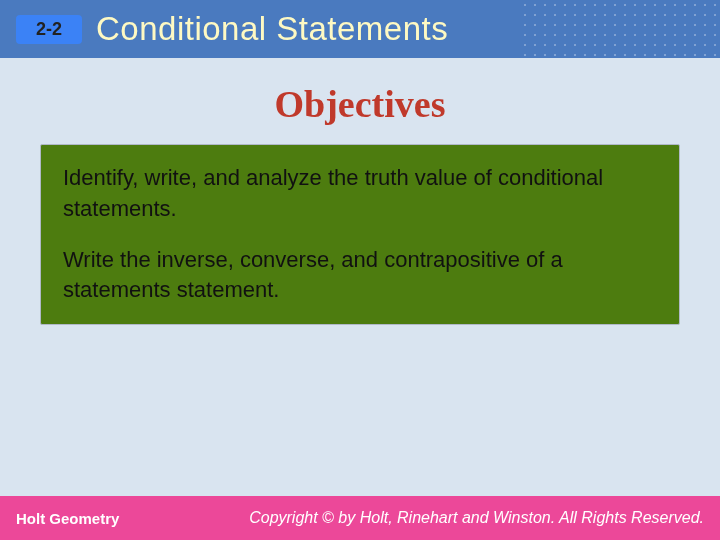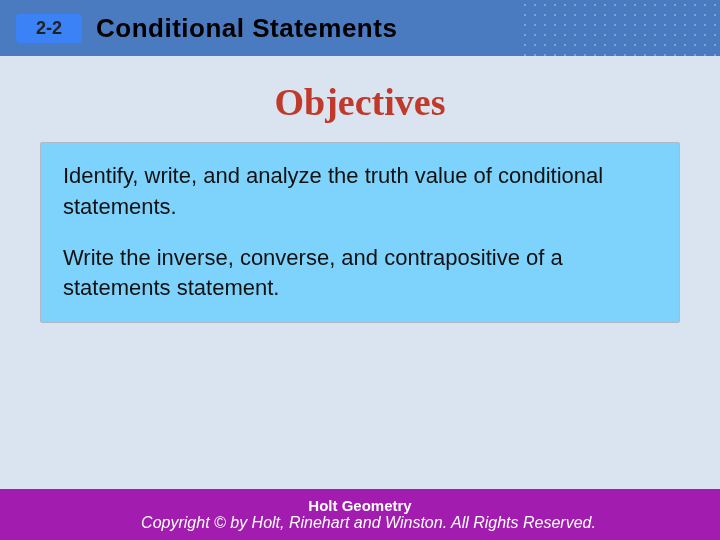--- a/index.html
+++ b/index.html
@@ -32,23 +32,23 @@
       color: #222;
       font-weight: bold;
       font-size: 18px;
       padding: 4px 20px;
       border-radius: 4px;
       margin-right: 14px;
       white-space: nowrap;
     }
 
     .header-title {
-      color: #000000;
-      font-size: 26px;
-      font-weight: bold;
+      color: #fef9c3;
+      font-size: 33px;
+      font-weight: normal;
       letter-spacing: 0.5px;
     }
 
     
     .header-bar {
       background: #4a7abf;
       position: relative;
       overflow: hidden;
     }
 
@@ -77,47 +77,46 @@
     .objectives-title {
       font-family: 'Times New Roman', Times, serif;
       font-size: 38px;
       font-weight: bold;
       color: #c0392b;
       margin-bottom: 18px;
       text-align: center;
     }
 
     .objectives-box {
-      background: #7dd3fc;
+      background: #4d7c0f;
       border: 1.5px solid #b0b8c8;
       border-radius: 2px;
       width: 100%;
       padding: 18px 22px;
     }
 
     .objective-item {
       font-size: 22px;
       color: #111;
       line-height: 1.4;
       margin-bottom: 20px;
     }
 
     .objective-item:last-child {
       margin-bottom: 0;
     }
 
     
     .footer {
-      background: #a21caf;
+      background: #ec4899;
       display: flex;
       align-items: center;
       justify-content: space-between;
       padding: 8px 16px;
       min-height: 44px;
-      flex-direction: column;
     }
 
     .footer-left {
       color: #ffffff;
       font-size: 15px;
       font-weight: bold;
     }
 
     .footer-right {
       color: #ffffff;

